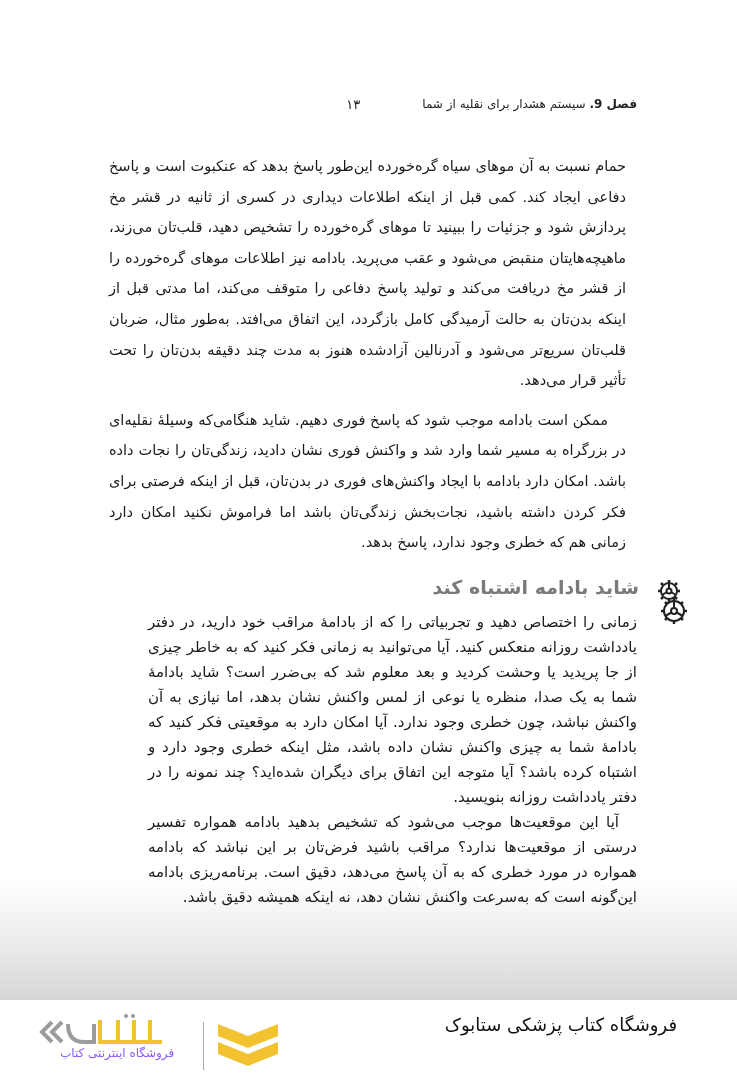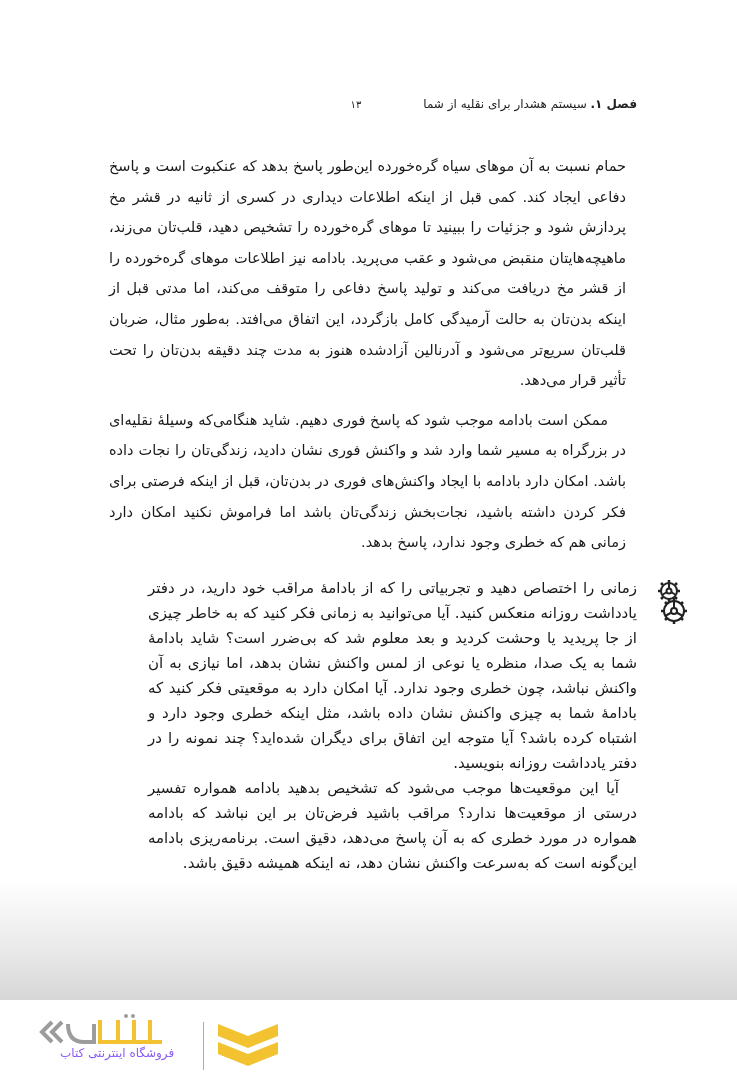--- a/index.html
+++ b/index.html
@@ -11,21 +11,21 @@
     .page {
       position:absolute; left:0; top:0; width:737px; height:1000px;
       background:linear-gradient(to bottom,#ffffff 0%,#ffffff 88%,#e9e9e9 95%,#d6d6d6 100%);
     }
     .header {
       position:absolute; top:92px; left:100px; right:100px; height:24px;
       direction:rtl; display:flex; align-items:center; justify-content:flex-start;
       font-size:12px; color:#222;
     }
     .header .chap { font-weight:bold; }
-    .header .num { margin-right:62px; font-size:10px; }
+    .header .num { margin-right:62px; font-size:13px; }
     .body-text {
       position:absolute; left:100px; right:102px; top:142px;
       direction:rtl; text-align:justify; text-align-last:right;
       font-size:14.5px; line-height:30.6px;
     }
     .body-text p { margin:9px; }
     .body-text p.indent { text-indent:18px; }
     .box {
       position:absolute; left:148px; right:100px; top:570px;
       direction:rtl;
@@ -58,21 +58,21 @@
     .store-url .hl { color:#f2c231; }
     .logo { position:absolute; left:38px; top:14px; width:250px; height:60px; }
     .logo-divider { position:absolute; left:203px; top:22px; width:1px; height:48px; background:#aaa; }
     .logo-sub { position:absolute; left:60px; top:46px; font-size:12px; color:#8b5cf6; direction:rtl; }
   </style>
 </head>
 <body>
 
 <div class="page">
   <div class="header">
-    <span class="chap">فصل ۱.</span>
+    <span class="chap">فصل 9.</span>
     <span>&nbsp;</span>
     <span>سیستم هشدار برای نقلیه از شما</span>
     <span class="num">۱۳</span>
   </div>
 
   <div class="body-text">
     <p>حمام نسبت به آن موهای سیاه گره‌خورده این‌طور پاسخ بدهد که عنکبوت است و پاسخ دفاعی ایجاد کند. کمی قبل از اینکه اطلاعات دیداری در کسری از ثانیه در قشر مخ پردازش شود و جزئیات را ببینید تا موهای گره‌خورده را تشخیص دهید، قلب‌تان می‌زند، ماهیچه‌هایتان منقبض می‌شود و عقب می‌پرید. بادامه نیز اطلاعات موهای گره‌خورده را از قشر مخ دریافت می‌کند و تولید پاسخ دفاعی را متوقف می‌کند، اما مدتی قبل از اینکه بدن‌تان به حالت آرمیدگی کامل بازگردد، این اتفاق می‌افتد. به‌طور مثال، ضربان قلب‌تان سریع‌تر می‌شود و آدرنالین آزادشده هنوز به مدت چند دقیقه بدن‌تان را تحت تأثیر قرار می‌دهد.</p>
     <p class="indent">ممکن است بادامه موجب شود که پاسخ فوری دهیم. شاید هنگامی‌که وسیلهٔ نقلیه‌ای در بزرگراه به مسیر شما وارد شد و واکنش فوری نشان دادید، زندگی‌تان را نجات داده باشد. امکان دارد بادامه با ایجاد واکنش‌های فوری در بدن‌تان، قبل از اینکه فرصتی برای فکر کردن داشته باشید، نجات‌بخش زندگی‌تان باشد اما فراموش نکنید امکان دارد زمانی هم که خطری وجود ندارد، پاسخ بدهد.</p>
   </div>
 
@@ -84,20 +84,21 @@
         <path d="M14 10.5 L14 5 M16 14 L21 17 M12 14 L7 17"></path>
         <circle cx="19" cy="33" r="10"></circle>
         <circle cx="19" cy="33" r="3"></circle>
         <path d="M19 30 L19 23 M21.5 34.5 L28 38 M16.5 34.5 L10 38"></path>
       </g>
       <g stroke="#222" stroke-width="2.5">
         <path d="M14 2 L14 5 M14 21 L14 24 M3 13 L6 13 M22 13 L25 13 M6 5 L8 7 M20 19 L22 21 M22 5 L20 7 M6 21 L8 19"></path>
         <path d="M19 20 L19 23 M19 43 L19 46 M6 33 L9 33 M29 33 L32 33 M10 24 L12 26 M26 40 L28 42 M28 24 L26 26 M10 42 L12 40"></path>
       </g>
     </svg>
+    <div class="box-title">شاید بادامه اشتباه کند</div>
     <div class="box-text">
       <p>زمانی را اختصاص دهید و تجربیاتی را که از بادامهٔ مراقب خود دارید، در دفتر یادداشت روزانه منعکس کنید. آیا می‌توانید به زمانی فکر کنید که به خاطر چیزی از جا پریدید یا وحشت کردید و بعد معلوم شد که بی‌ضرر است؟ شاید بادامهٔ شما به یک صدا، منظره یا نوعی از لمس واکنش نشان بدهد، اما نیازی به آن واکنش نباشد، چون خطری وجود ندارد. آیا امکان دارد به موقعیتی فکر کنید که بادامهٔ شما به چیزی واکنش نشان داده باشد، مثل اینکه خطری وجود دارد و اشتباه کرده باشد؟ آیا متوجه این اتفاق برای دیگران شده‌اید؟ چند نمونه را در دفتر یادداشت روزانه بنویسید.</p>
       <p class="indent">آیا این موقعیت‌ها موجب می‌شود که تشخیص بدهید بادامه همواره تفسیر درستی از موقعیت‌ها ندارد؟ مراقب باشید فرض‌تان بر این نباشد که بادامه همواره در مورد خطری که به آن پاسخ می‌دهد، دقیق است. برنامه‌ریزی بادامه این‌گونه است که به‌سرعت واکنش نشان دهد، نه اینکه همیشه دقیق باشد.</p>
     </div>
   </div>
 </div>
 
 <div class="footer">
   <svg class="logo" viewBox="0 0 250 60">
 
@@ -111,13 +112,14 @@
     <path d="M62 6 L62 28 L80 28 L80 6 M80 28 L96 28 L96 6 M96 28 L112 28 L112 6 M112 28 L124 28" fill="none" stroke="#f2c231" stroke-width="4"></path>
     <circle cx="88" cy="2" r="2" fill="#9c9c9c"></circle>
       <circle cx="95" cy="2" r="2" fill="#9c9c9c"></circle>
 
     <path d="M180 10 L210 22 L240 10 L240 22 L210 34 L180 22 Z" fill="#f2c231"></path>
     <path d="M180 28 L210 40 L240 28 L240 40 L210 52 L180 40 Z" fill="#f2c231"></path>
   </svg>
   <div class="logo-divider"></div>
   <div class="logo-sub">فروشگاه اینترنتی کتاب</div>
 
+  <div class="store-name">فروشگاه کتاب پزشکی ستابوک</div>
 </div>
 
 </body></html>

